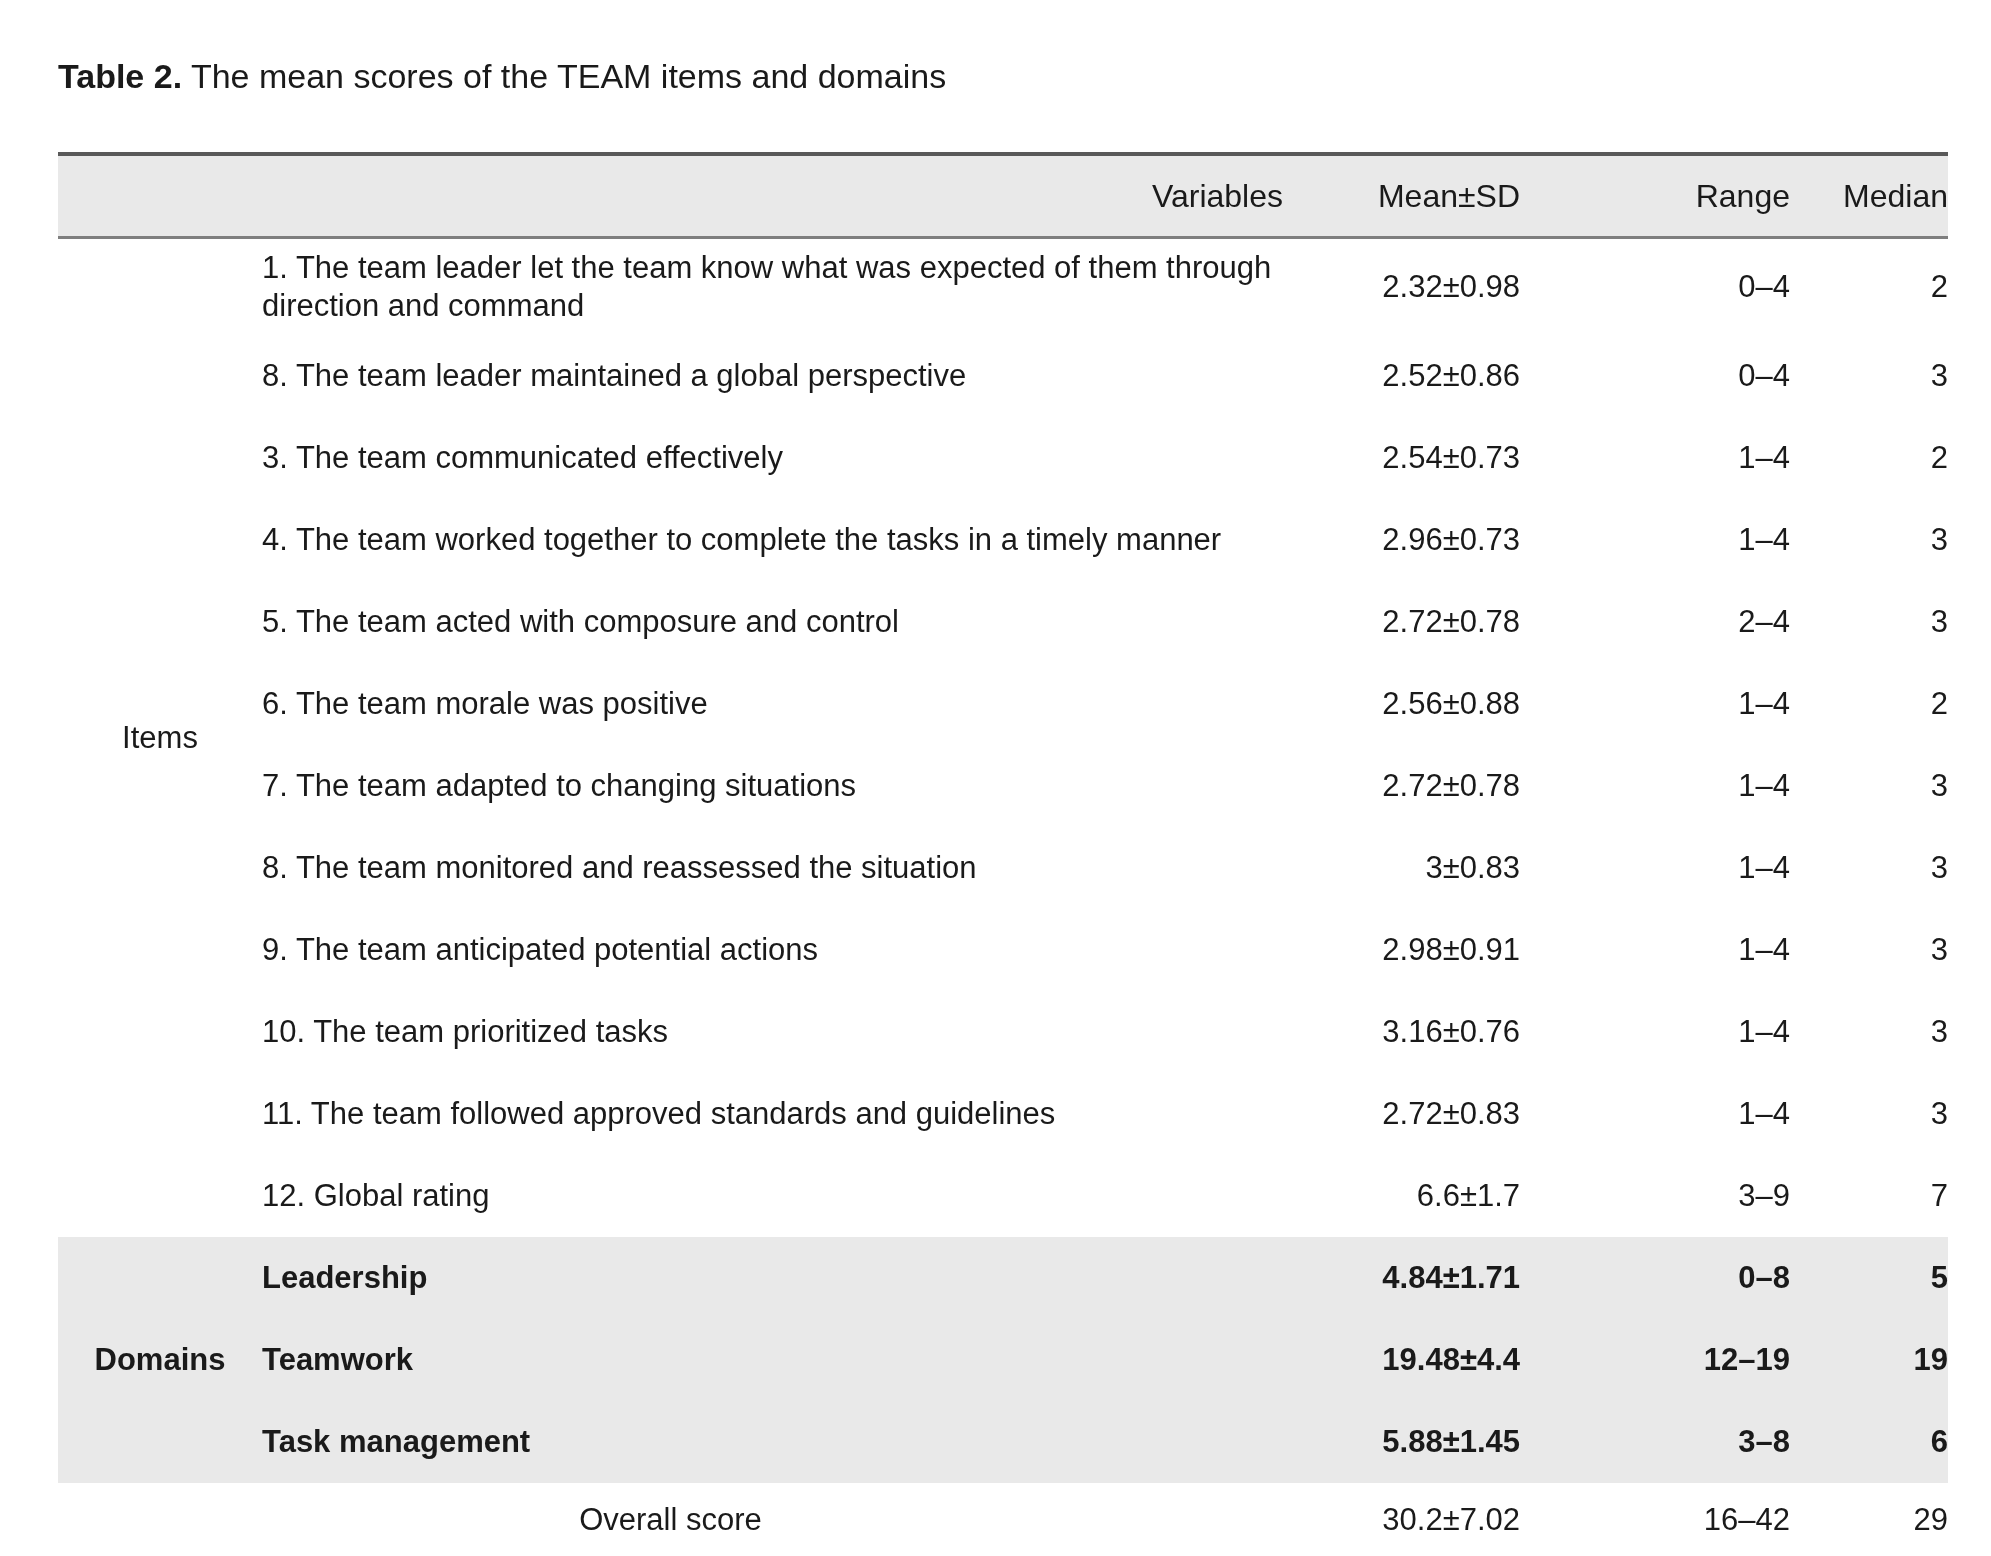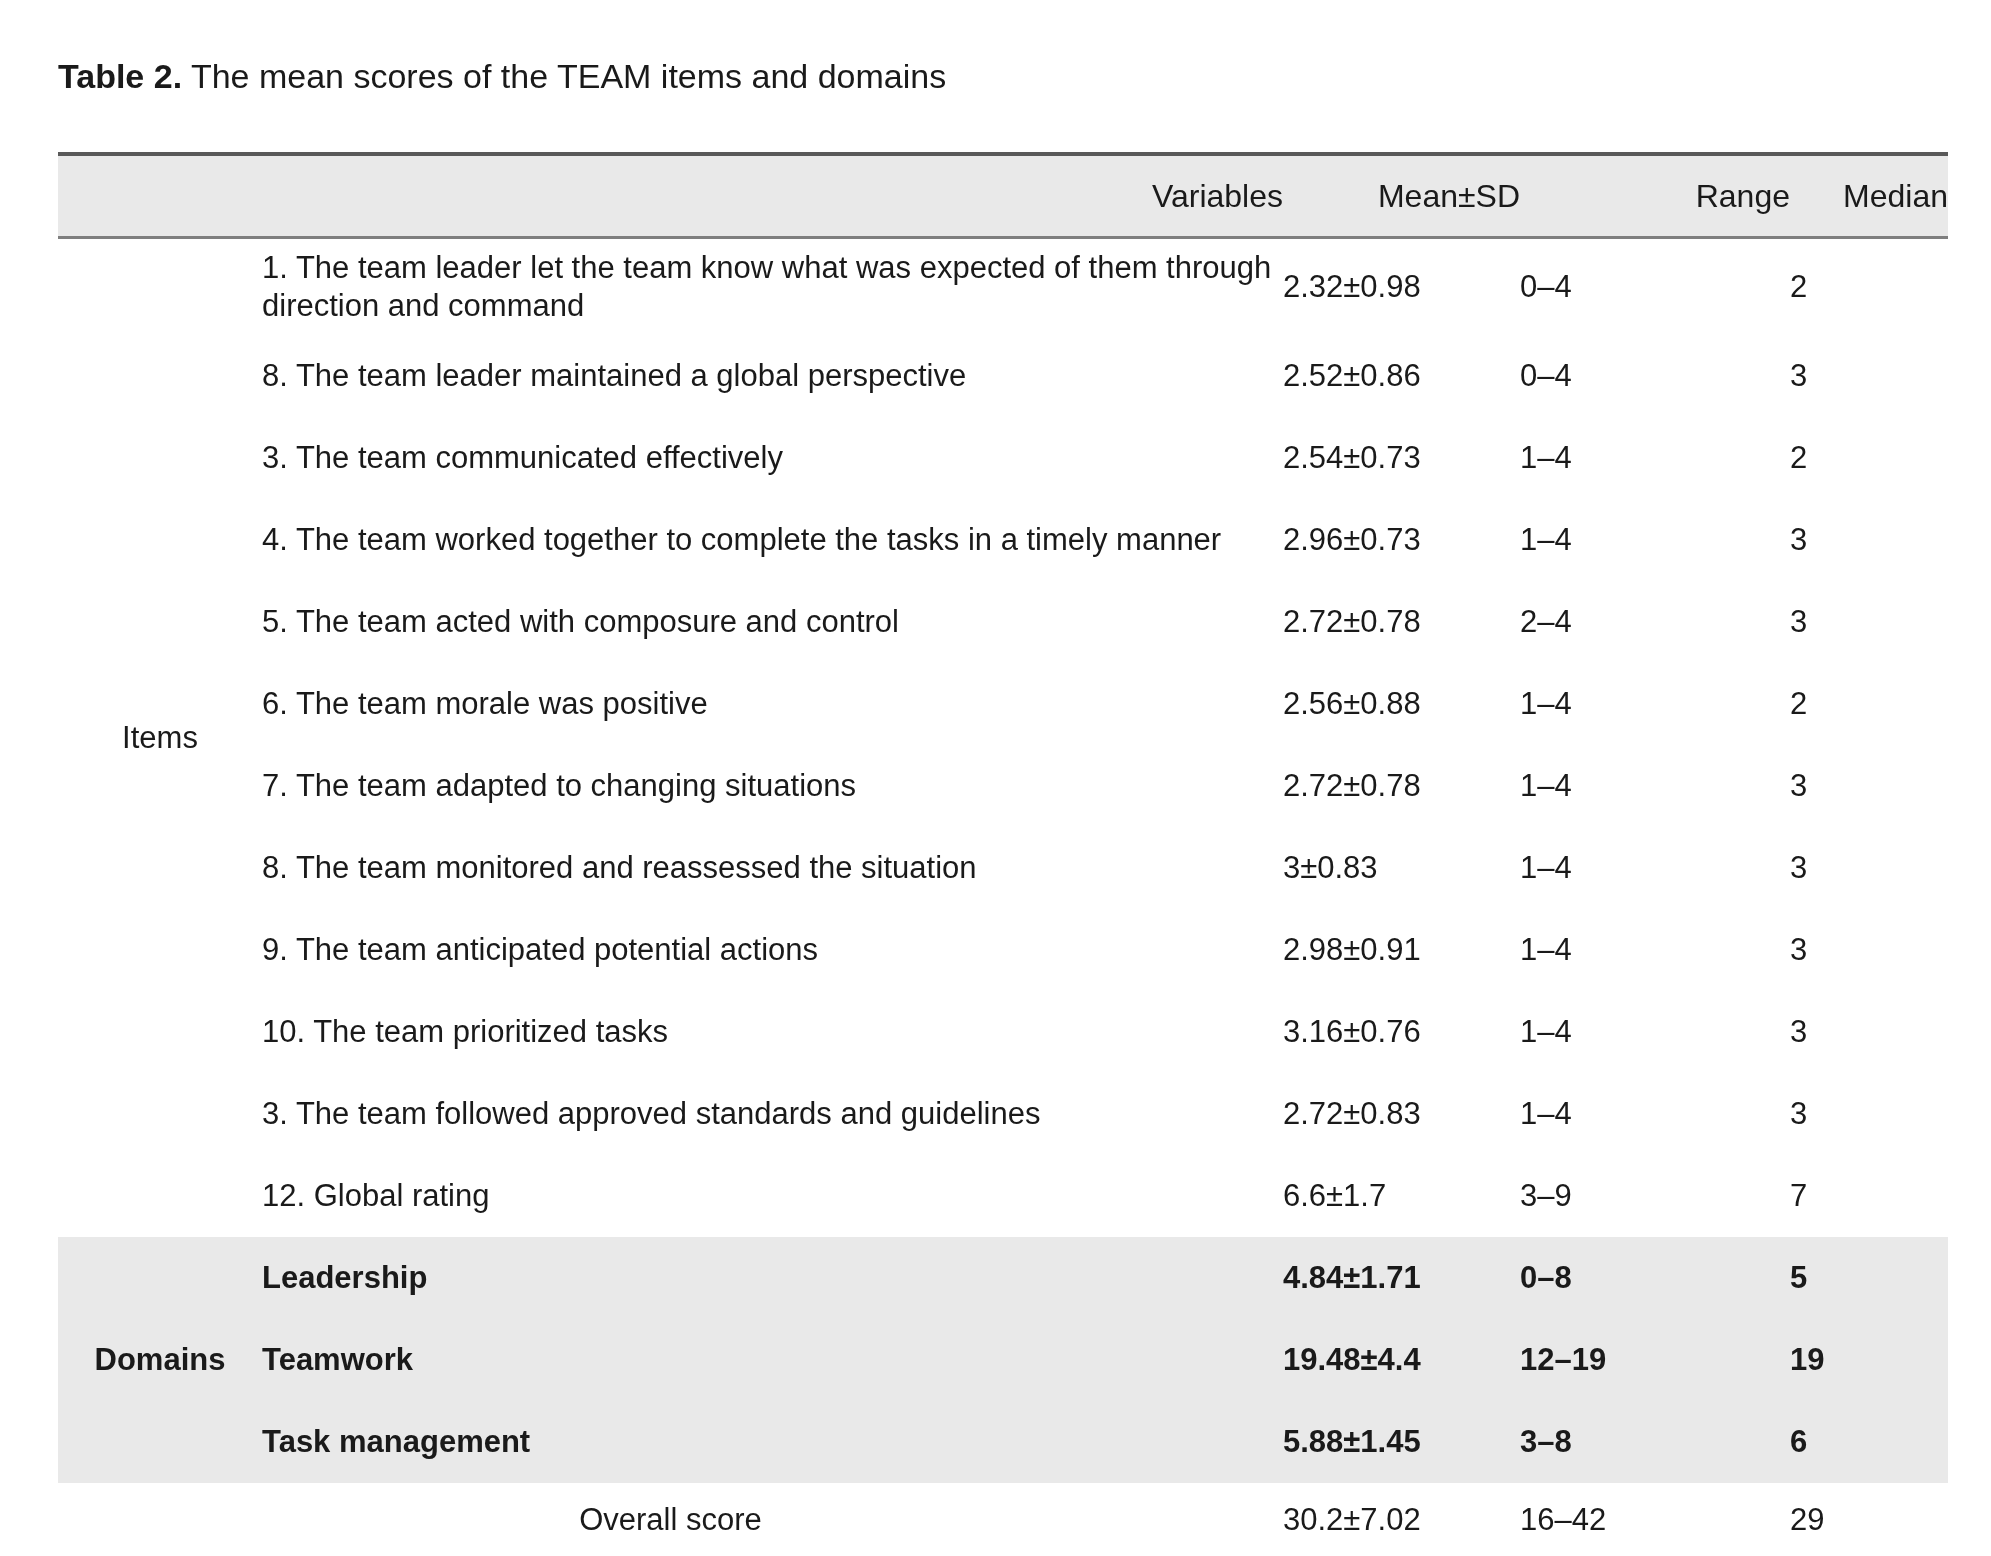--- a/index.html
+++ b/index.html
@@ -37,21 +37,21 @@
     border-top:4px solid var(--border-dark);
     border-bottom:3px solid var(--border-mid);
     font-weight:700;font-size:32px;text-align:right;
   }
   tbody td{height:82px;}
   tr.row-tall td{height:96px;}
   .cell-label{
     text-align:left;line-height:1.24;
     padding-right:34px;
   }
-  .cell-num{text-align:left;}
+  .cell-num{text-align:right;}
   .group-cell{text-align:center;}
   tr.domains-row td{background:var(--domains-bg);font-weight:bold;}
   tr.overall-row td{
     height:74px;
     border-bottom:3px solid var(--border-mid);
     background:#ffffff;
   }
   .overall-label{text-align:center;}
 </style>
 </head>
@@ -135,21 +135,21 @@
           <td class="cell-num">1–4</td>
           <td class="cell-num">3</td>
         </tr>
         <tr>
           <td class="cell-label">10. The team prioritized tasks</td>
           <td class="cell-num">3.16±0.76</td>
           <td class="cell-num">1–4</td>
           <td class="cell-num">3</td>
         </tr>
         <tr>
-          <td class="cell-label">3. The team followed approved standards and guidelines</td>
+          <td class="cell-label">11. The team followed approved standards and guidelines</td>
           <td class="cell-num">2.72±0.83</td>
           <td class="cell-num">1–4</td>
           <td class="cell-num">3</td>
         </tr>
         <tr>
           <td class="cell-label">12. Global rating</td>
           <td class="cell-num">6.6±1.7</td>
           <td class="cell-num">3–9</td>
           <td class="cell-num">7</td>
         </tr>

